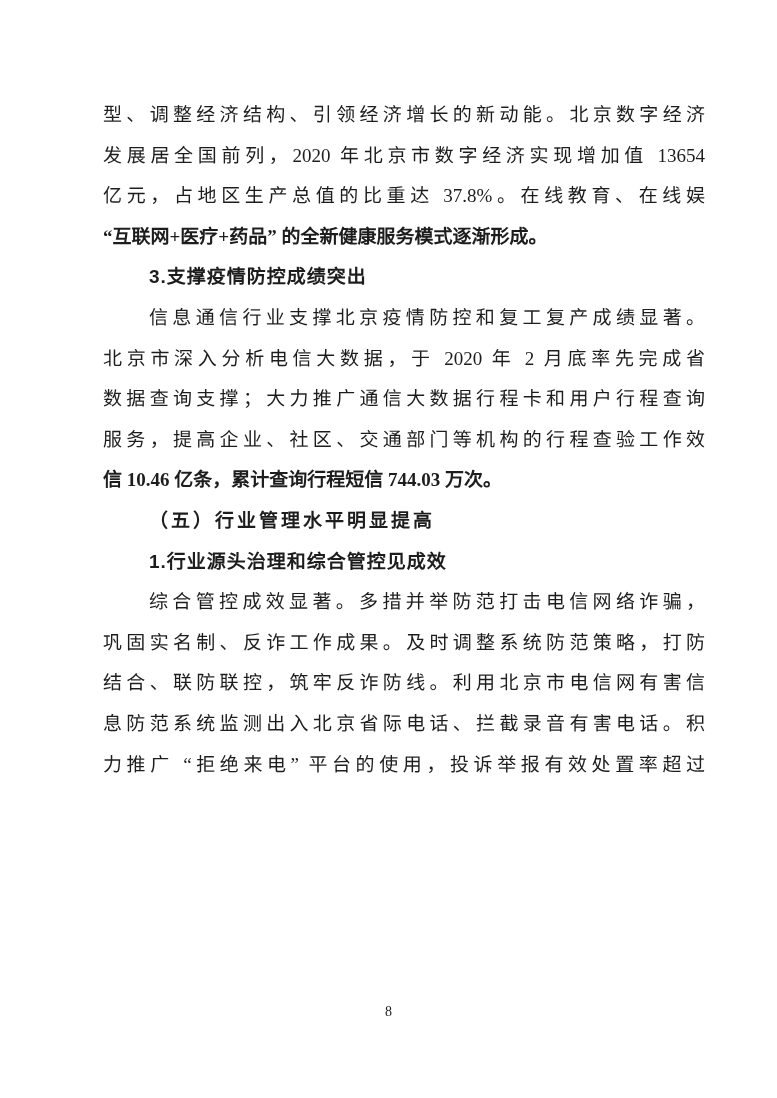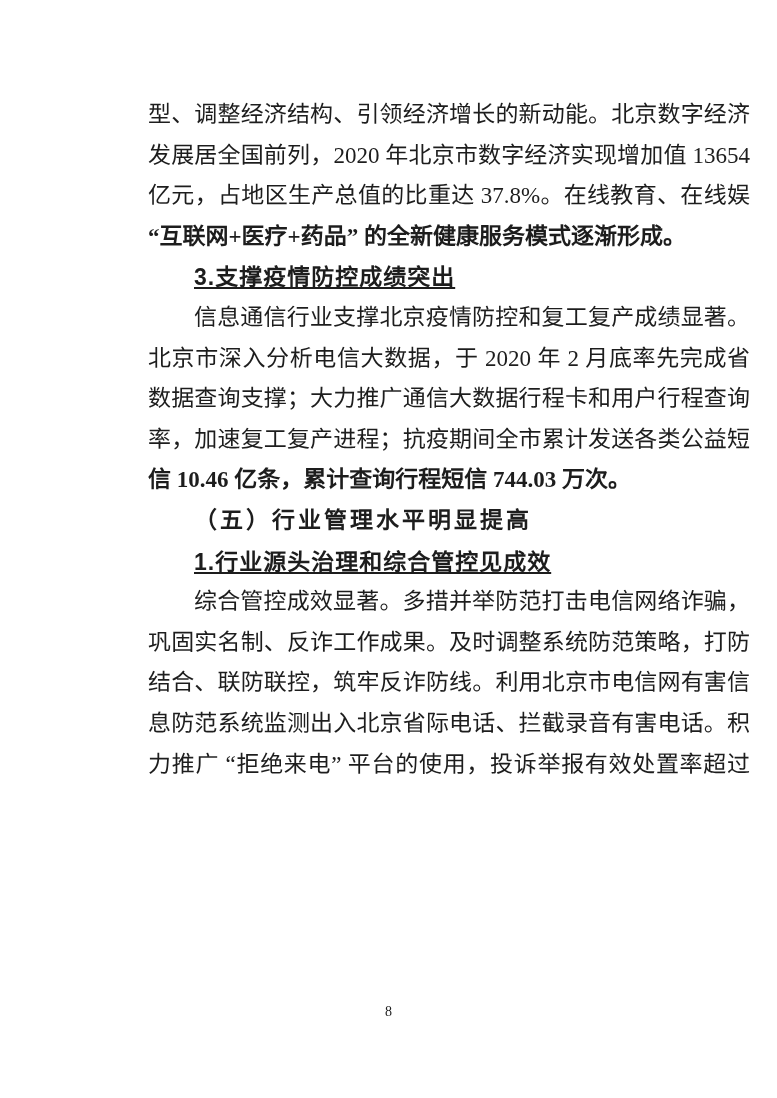--- a/index.html
+++ b/index.html
@@ -14,42 +14,40 @@
     background: #ffffff;
     overflow: hidden;
     font-family: "Liberation Serif", serif;
     color: #1d1d1d;
   }
   .text-block {
     position: absolute;
     left: 103px;
     top: 95px;
     width: 602px;
-    font-size: 23px;
+    font-size: 19px;
     line-height: 40.6px;
-    margin-left: 45px;
   }
   .ln {
     text-align: justify;
     text-align-last: justify;
     height: 40.6px;
     overflow: visible;
   }
   .ln.end {
     text-align-last: left;
     font-weight: bold;
   }
   .ln.indent {
     text-indent: 46px;
   }
   .ln.hb {
     font-family: "Liberation Sans", sans-serif;
     font-weight: 700;
     letter-spacing: 1px;
-    text-decoration: underline;
   }
   .ln.kai {
     letter-spacing: 3px;
   }
   .page-number {
     position: absolute;
     top: 1004px;
     left: 0;
     width: 777px;
     text-align: center;
@@ -63,21 +61,21 @@
 <div class="page">
   <div class="text-block">
     <div class="ln">型、调整经济结构、引领经济增长的新动能。北京数字经济</div>
     <div class="ln">发展居全国前列，2020 年北京市数字经济实现增加值 13654</div>
     <div class="ln">亿元，占地区生产总值的比重达 37.8%。在线教育、在线娱</div>
     <div class="ln end">“互联网+医疗+药品” 的全新健康服务模式逐渐形成。</div>
     <div class="ln hb indent end">3.支撑疫情防控成绩突出</div>
     <div class="ln indent">信息通信行业支撑北京疫情防控和复工复产成绩显著。</div>
     <div class="ln">北京市深入分析电信大数据，于 2020 年 2 月底率先完成省</div>
     <div class="ln">数据查询支撑；大力推广通信大数据行程卡和用户行程查询</div>
-    <div class="ln">率，加速复工复产进程；抗疫期间全市累计发送各类公益短</div>
+    <div class="ln">服务，提高企业、社区、交通部门等机构的行程查验工作效</div>
     <div class="ln end">信 10.46 亿条，累计查询行程短信 744.03 万次。</div>
     <div class="ln kai indent end">（五）行业管理水平明显提高</div>
     <div class="ln hb indent end">1.行业源头治理和综合管控见成效</div>
     <div class="ln indent">综合管控成效显著。多措并举防范打击电信网络诈骗，</div>
     <div class="ln">巩固实名制、反诈工作成果。及时调整系统防范策略，打防</div>
     <div class="ln">结合、联防联控，筑牢反诈防线。利用北京市电信网有害信</div>
     <div class="ln">息防范系统监测出入北京省际电话、拦截录音有害电话。积</div>
     <div class="ln">力推广 “拒绝来电” 平台的使用，投诉举报有效处置率超过</div>
   </div>
   <div class="page-number">8</div>

